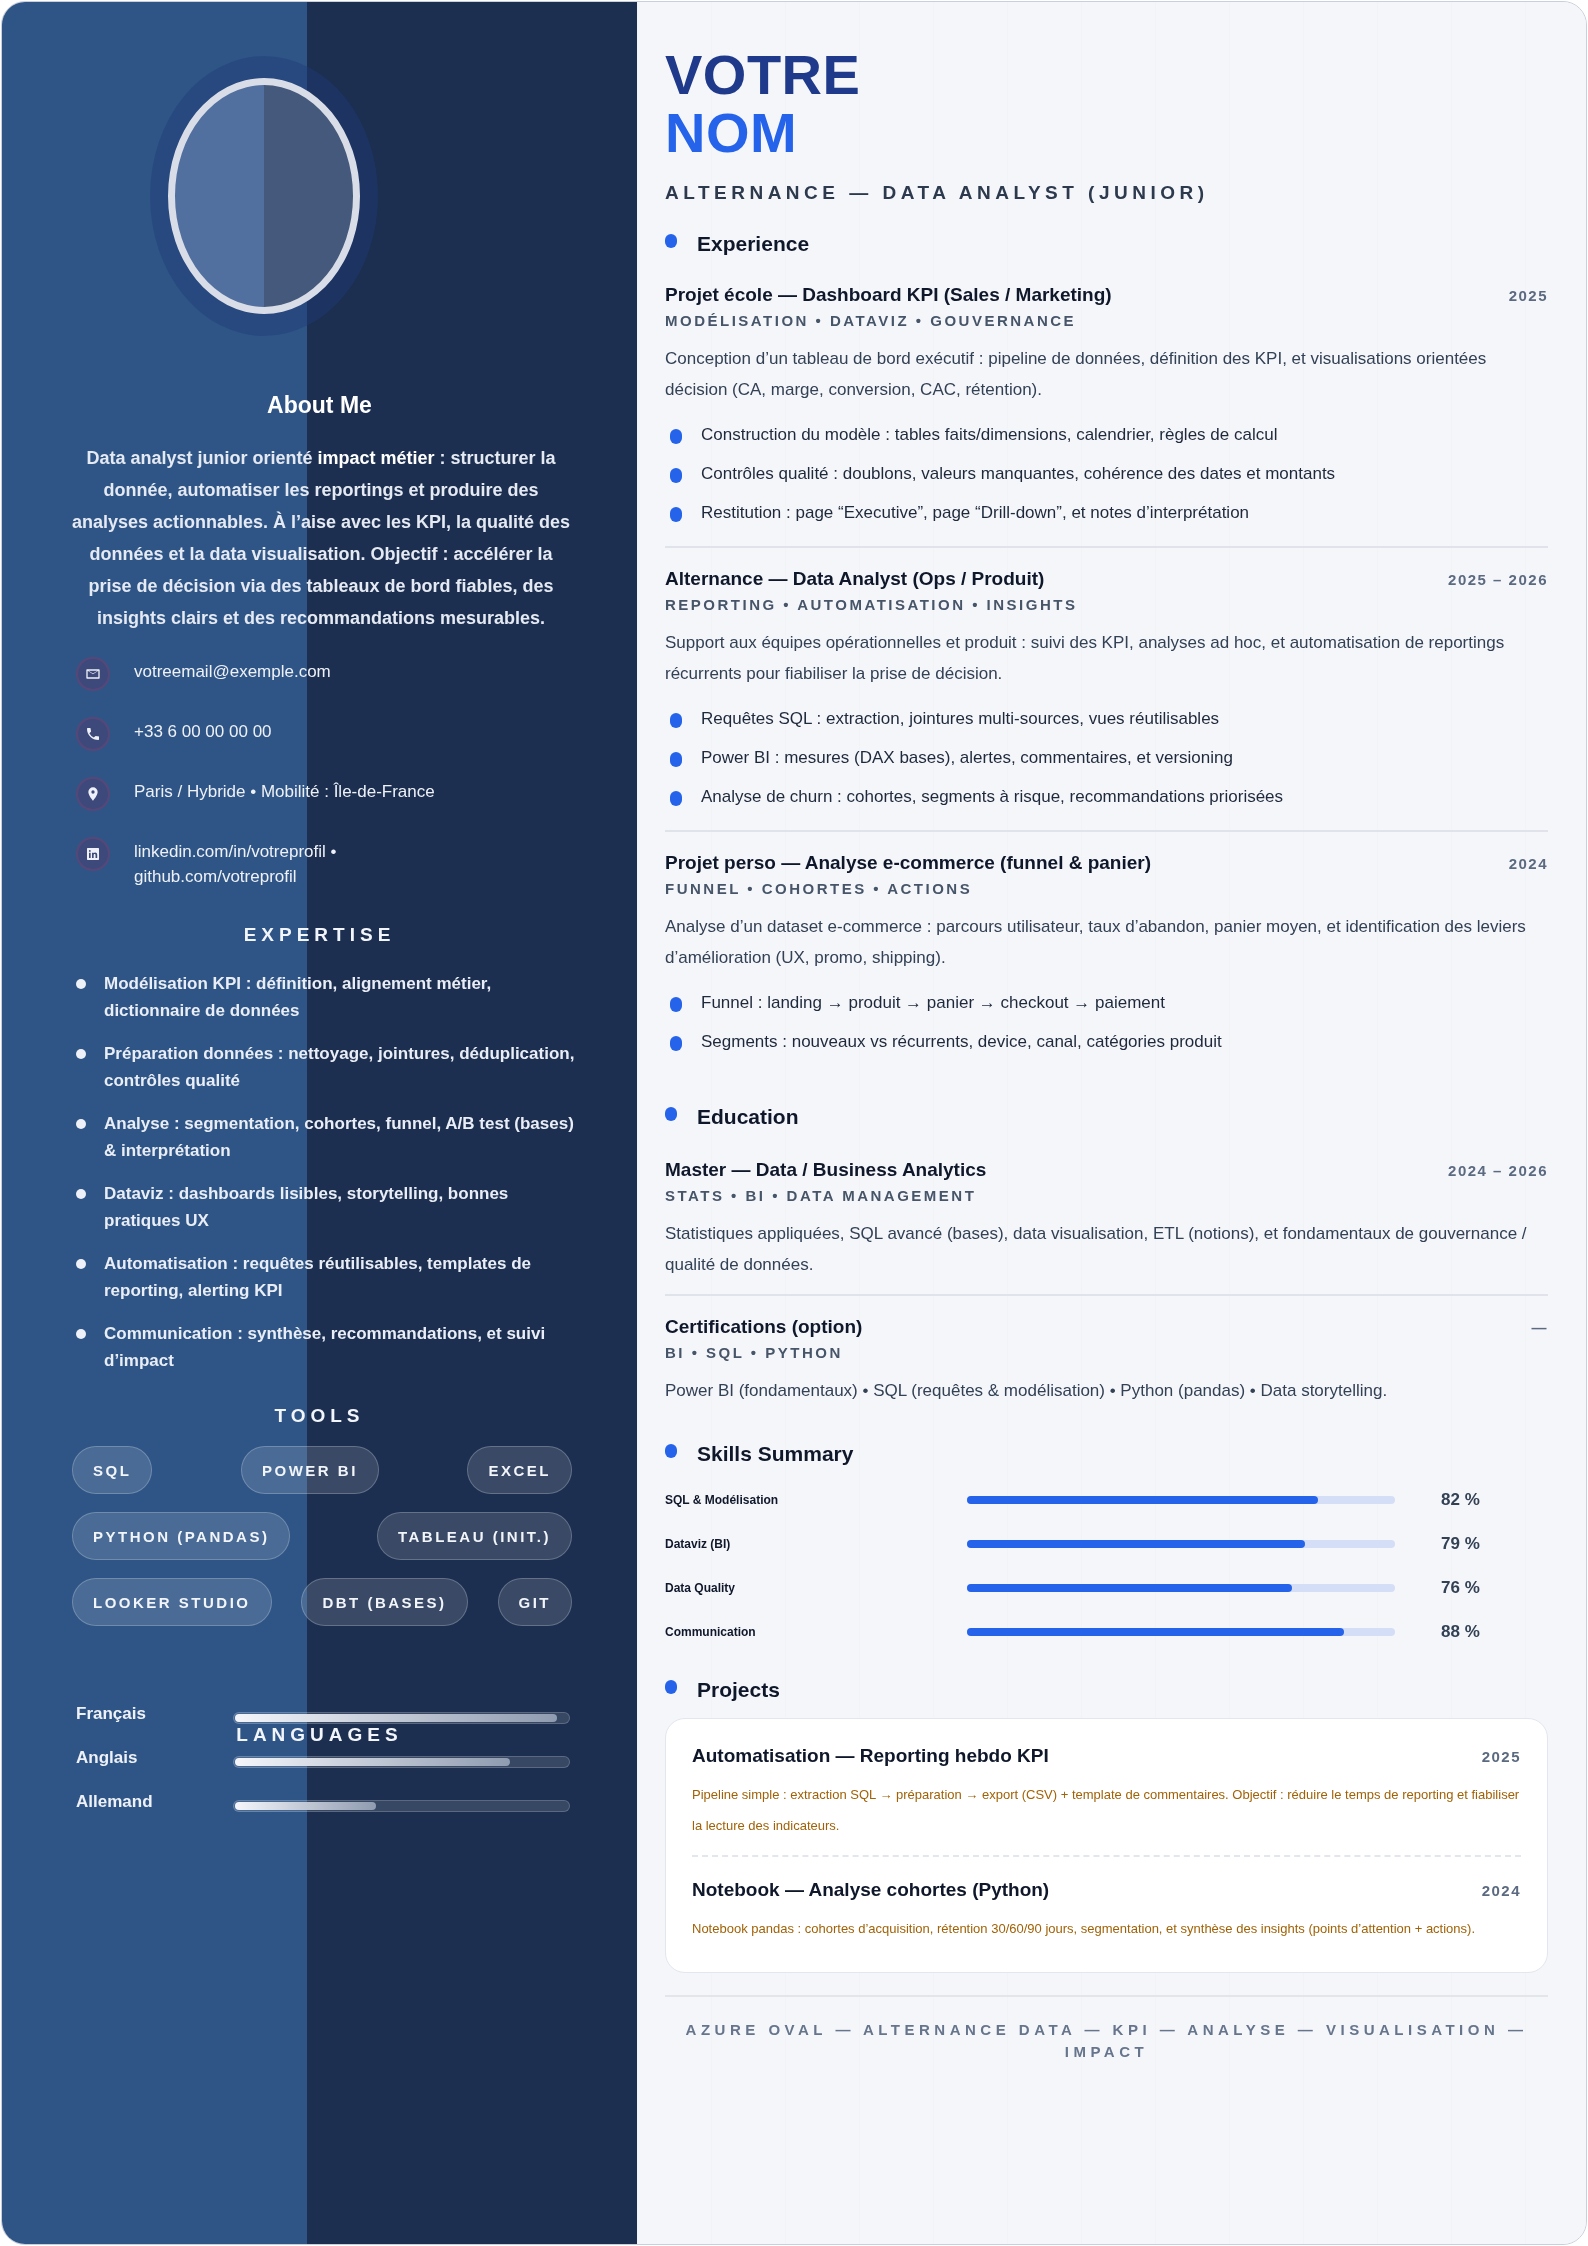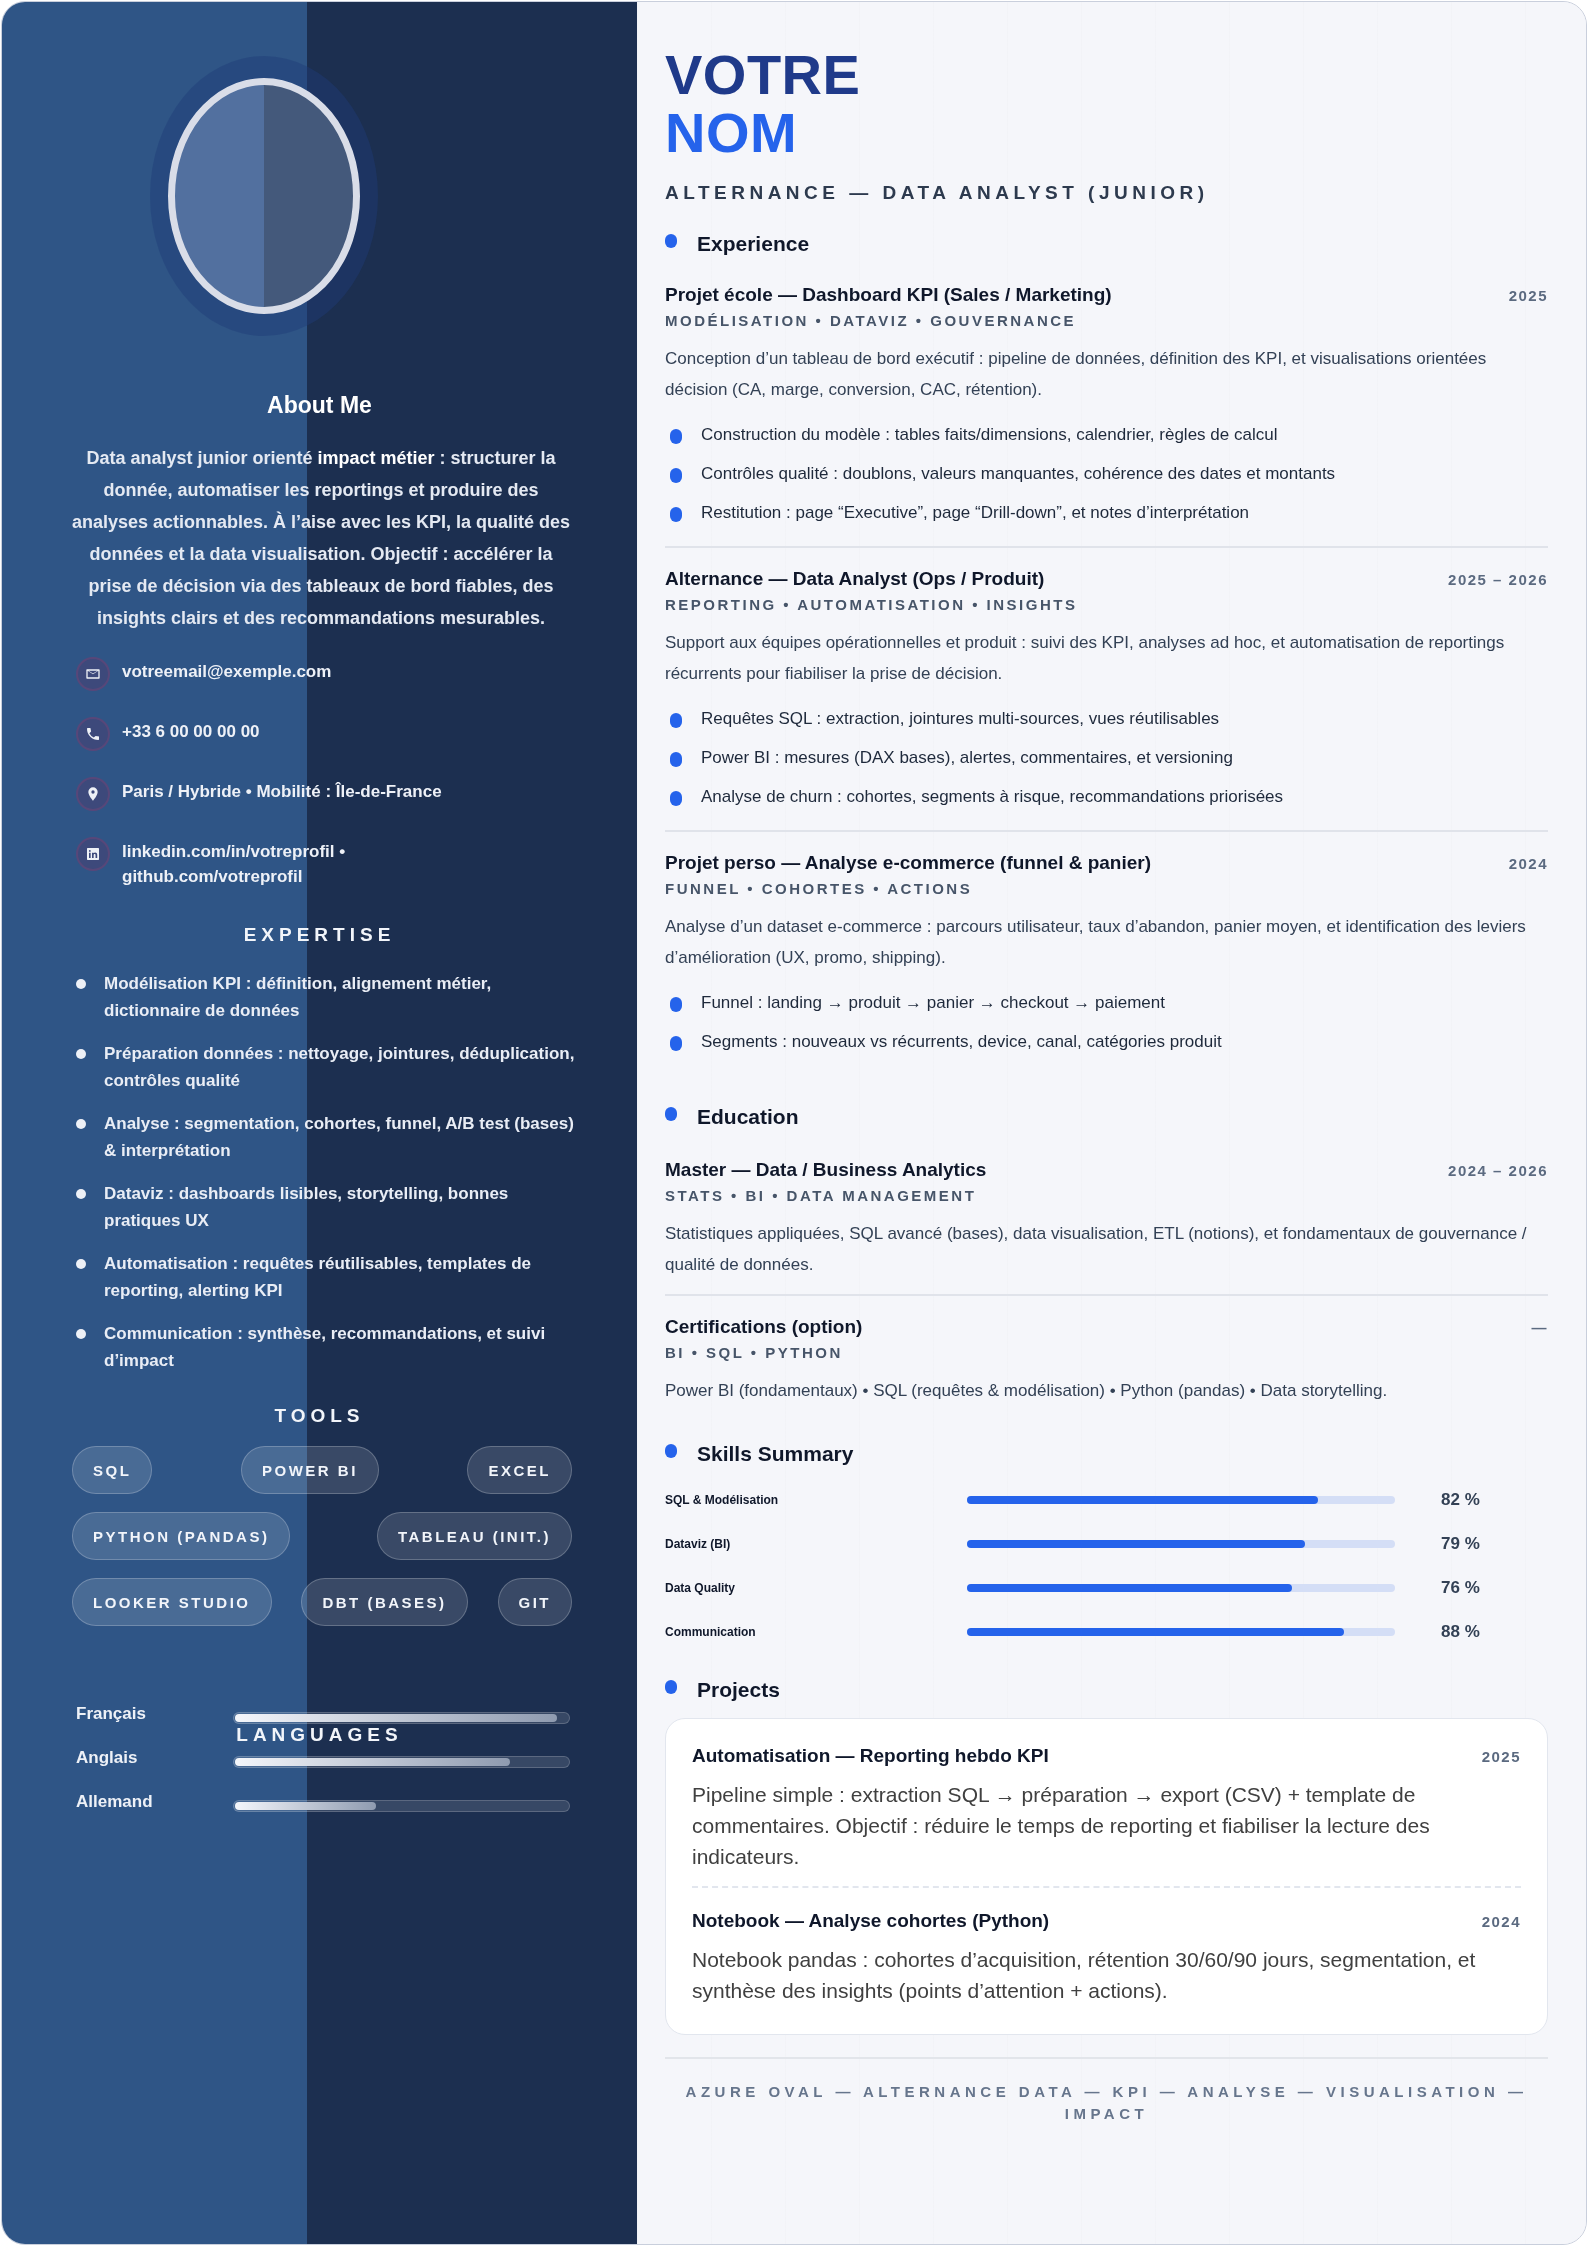--- a/index.html
+++ b/index.html
@@ -43,21 +43,21 @@
   .contacts { position: absolute; left: 74px; top: 655px; width: 520px; }
   .contact-row { display: flex; align-items: flex-start; margin-bottom: 26px; }
   .contact-icon {
     width: 34px; height: 34px; border-radius: 50%; flex: 0 0 34px;
     background: rgba(80, 60, 110, 0.45);
     border: 2px solid rgba(110, 70, 120, 0.55);
     display: flex; align-items: center; justify-content: center;
   }
   .contact-icon svg { width: 16px; height: 16px; fill: #eef1f7; }
   .contact-text {
-    margin-left: 12px; margin-top: 2px; font-size: 17px; font-weight: 700;
+    margin-left: 24px; margin-top: 2px; font-size: 17px; font-weight: 400;
     line-height: 25px; color: #eef1f7; width: 330px;
   }
 
   .side-heading {
     position: absolute; left: 0; width: 635px; text-align: center;
     font-size: 19px; font-weight: 700; letter-spacing: 5px; color: #f2f5fa;
   }
 
   .expertise { position: absolute; left: 74px; top: 968px; width: 500px; list-style: none; }
   .expertise li {
@@ -134,21 +134,21 @@
   .skill-fill { position: absolute; left: 0; top: 0; bottom: 0; border-radius: 4px; background: #2563eb; }
   .skill-val { margin-left: 46px; font-size: 17px; font-weight: 700; color: #334155; }
 
   .projects-card {
     margin-top: 16px; background: #ffffff; border: 1.5px solid #e2e6ee; border-radius: 20px;
     padding: 26px 26px 14px 26px;
   }
   .proj { padding-bottom: 14px; }
   .proj + .proj { border-top: 2px dashed #e2e6ee; padding-top: 22px; }
   .proj-head { display: flex; justify-content: space-between; align-items: baseline; }
-  .proj-desc { margin-top: 12px; font-size: 21px; line-height: 31px; color: #404040; }
+  .proj-desc { margin-top: 12px; font-size: 13px; line-height: 31px; color: #a16207; }
 
   .footer-line { margin-top: 22px; border-top: 2px solid #e2e5ea; }
   .footer-text {
     margin-top: 22px; text-align: center; font-size: 15px; font-weight: 700; letter-spacing: 4.5px;
     color: #66758c; line-height: 22px; padding: 0 12px;
   }
 </style>
 </head>
 <body>
 

